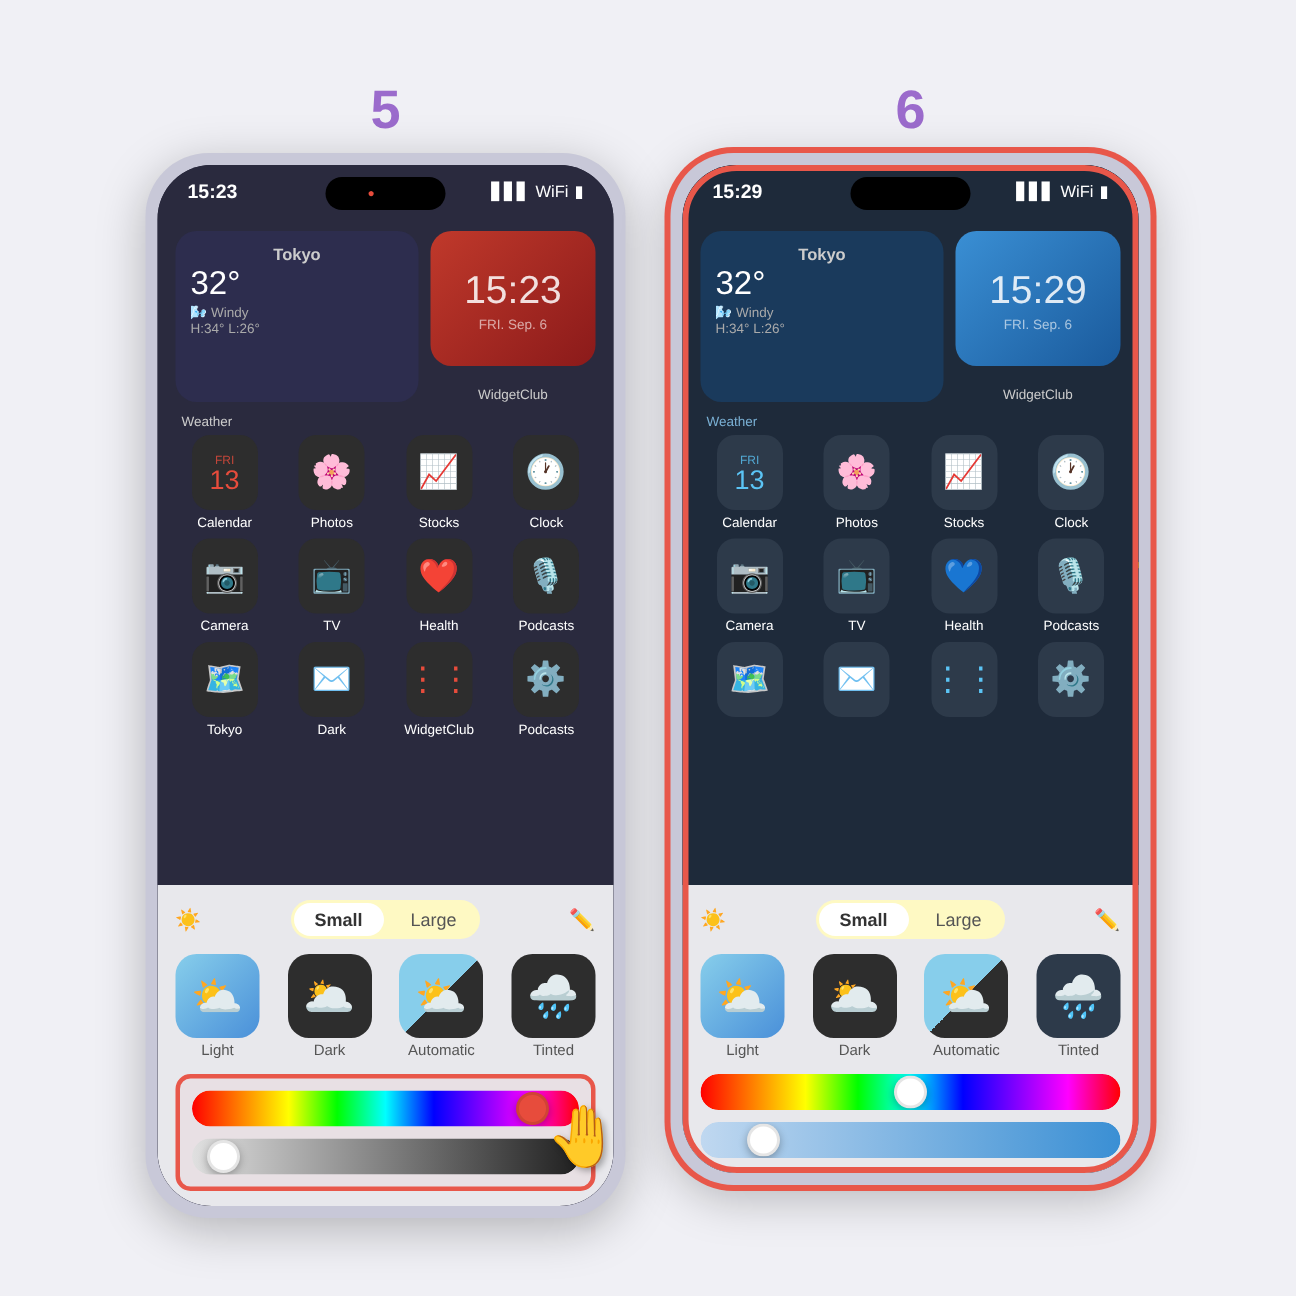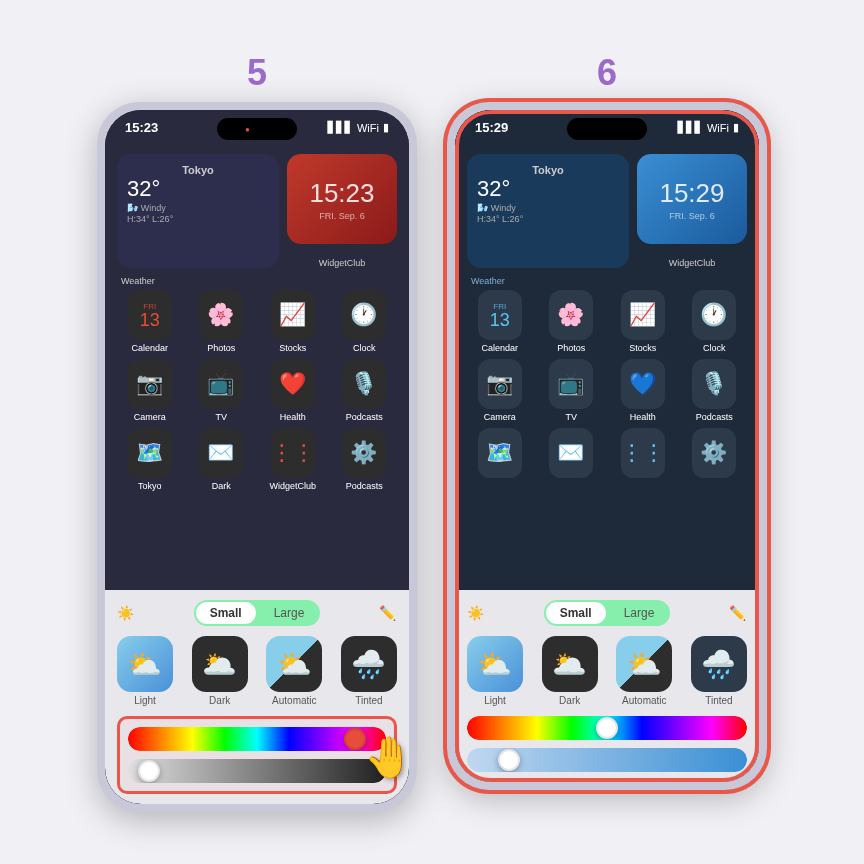--- a/index.html
+++ b/index.html
@@ -252,21 +252,21 @@
       margin-bottom: 10px;
     }
 
     .size-selector .sun-icon {
       font-size: 14px;
       color: #666;
     }
 
     .size-buttons {
       display: flex;
-      background: #86efac;
+      background: #fef9c3;
       border-radius: 16px;
       padding: 2px;
       gap: 4px;
     }
 
     .size-btn {
       padding: 4px 14px;
       border-radius: 14px;
       font-size: 12px;
       font-weight: 500;

